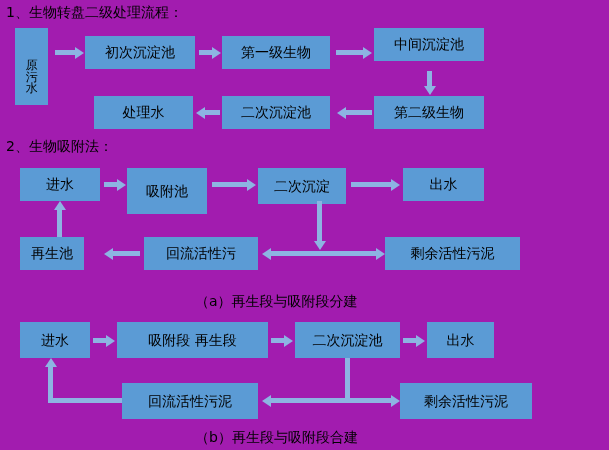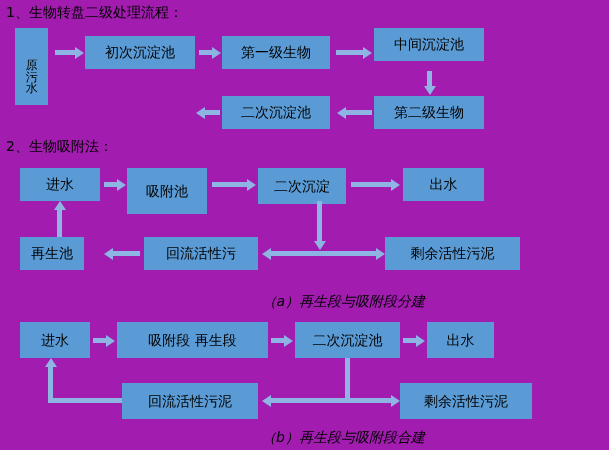--- a/index.html
+++ b/index.html
@@ -1,21 +1,21 @@
 <!DOCTYPE html>
 <html><head>
 <meta charset="utf-8">
 <style>
   * { margin:0; padding:0; box-sizing:border-box; }
   html,body { background:#ffffff; }
   body { font-family:"DejaVu Sans", sans-serif; color:#000; }
   .canvas { position:relative; width:609px; height:450px; background:#a21caf; overflow:hidden; }
 
   .title { position:absolute; font-size:14px; color:#000; white-space:nowrap; }
-  .caption { position:absolute; font-size:14px; color:#000; text-align:right;font-style:italic; }
+  .caption { position:absolute; font-size:14px; color:#000; text-align:left; }
 
   .box {
     position:absolute; background:#5B9BD5; color:#000;
     display:flex; align-items:center; justify-content:center;
     font-size:14px; text-align:center; line-height:1.2;
   }
   .vtext { writing-mode:vertical-rl; letter-spacing:11px; font-size:12px; }
 
   .ln { position:absolute; background:#8DB4E2; }
   .ar { position:absolute; background:#8DB4E2; }
@@ -31,20 +31,21 @@
 <body>
 
 <div class="canvas">
 
   <div class="title" style="left:6px;top:4px">1、生物转盘二级处理流程：</div>
 
   <div class="box vtext" style="left:15px;top:28px;width:33px;height:77px">原污水</div>
   <div class="box" style="left:85px;top:36px;width:110px;height:33px">初次沉淀池</div>
   <div class="box" style="left:222px;top:36px;width:108px;height:33px">第一级生物</div>
   <div class="box" style="left:374px;top:28px;width:110px;height:33px">中间沉淀池</div>
+  <div class="box" style="left:94px;top:96px;width:99px;height:33px">处理水</div>
   <div class="box" style="left:222px;top:96px;width:108px;height:33px">二次沉淀池</div>
   <div class="box" style="left:374px;top:96px;width:110px;height:33px">第二级生物</div>
 
   <div class="ar h right" style="left:55px;top:50px;width:20px"></div>
   <div class="ar h right" style="left:199px;top:50px;width:13px"></div>
   <div class="ar h right" style="left:336px;top:50px;width:27px"></div>
   <div class="ar v down" style="left:427px;top:71px;height:15px"></div>
   <div class="ar h left" style="left:346px;top:110px;width:26px"></div>
   <div class="ar h left" style="left:205px;top:110px;width:15px"></div>
 

